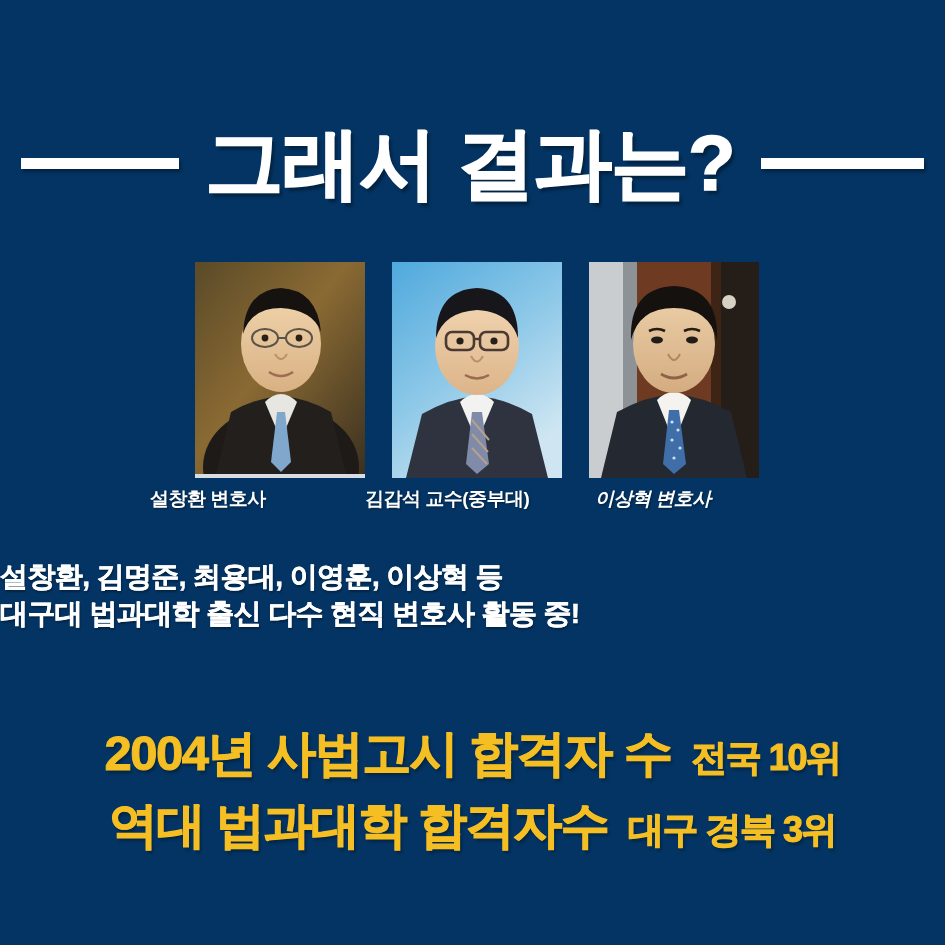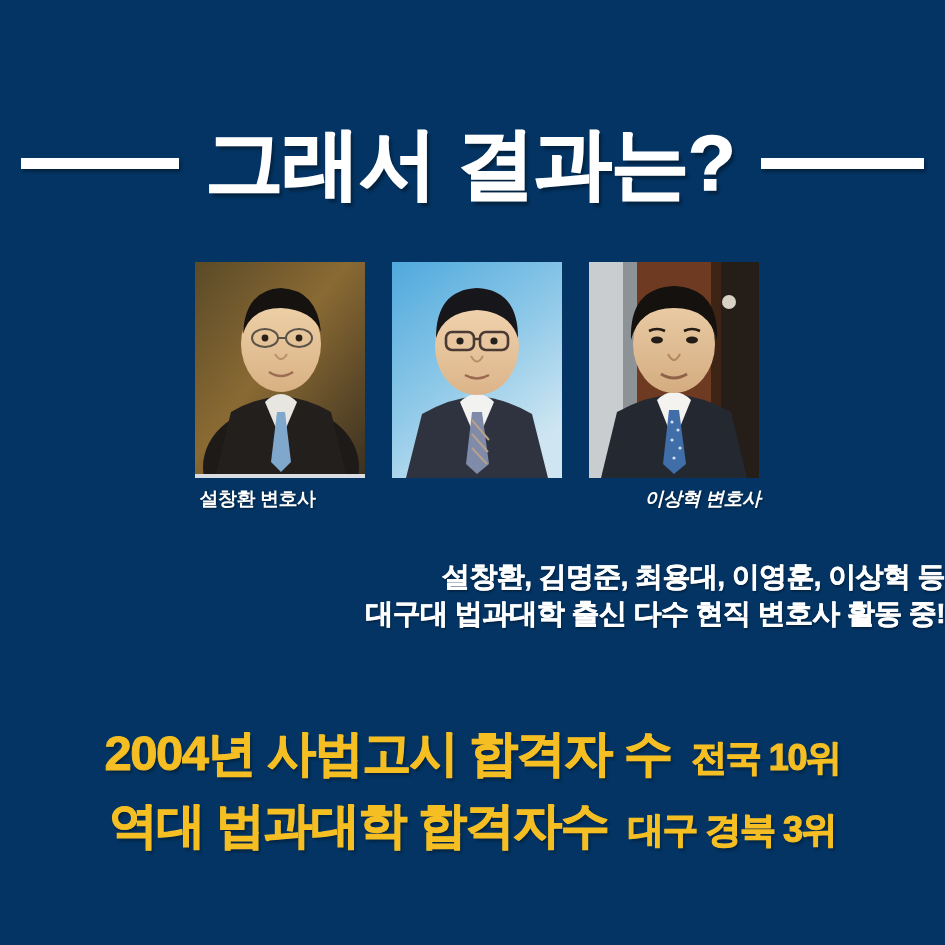--- a/index.html
+++ b/index.html
@@ -77,35 +77,34 @@
     height: 28px;
     display: flex;
     justify-content: space-between;
     align-items: center;
   }
   .caption {
     color: #ffffff;
     font-size: 19px;
     font-weight: 800;
     letter-spacing: -0.5px;
-    text-align: center;
     white-space: nowrap;
     text-shadow: 1px 1px 2px rgba(0,0,0,0.4);
   }
   .cap-1 { width: 215px; }
   .cap-2 { width: 230px; }
   .cap-3 { width: 215px; font-style: italic; }
 
   
   .mid-block {
     position: absolute;
     left: 0;
     top: 558px;
     width: 945px;
-    text-align: right;
+    text-align: left;
   }
   .mid-line {
     color: #ffffff;
     font-size: 28px;
     font-weight: 800;
     line-height: 1.33;
     letter-spacing: -0.6px;
     white-space: nowrap;
     text-shadow: 1px 2px 2px rgba(0,0,0,0.35);
     -webkit-text-stroke: 0.5px #ffffff;
@@ -245,20 +244,21 @@
         <path d="M95 69 Q103 65 111 69" fill="none" stroke="#241c14" stroke-width="2.6"></path>
         <path d="M79 92 Q85 104 91 92" fill="none" stroke="#b2865f" stroke-width="2"></path>
         <path d="M72 112 Q85 120 98 112" fill="none" stroke="#8f6248" stroke-width="2.8"></path>
       </svg>
     </div>
 
   </div>
 
   <div class="caption-row">
     <div class="caption cap-1">설창환 변호사</div>
+    <div class="caption cap-2">김갑석 교수(중부대)</div>
     <div class="caption cap-3">이상혁 변호사</div>
   </div>
 
   <div class="mid-block">
     <div class="mid-line">설창환, 김명준, 최용대, 이영훈, 이상혁 등</div>
     <div class="mid-line">대구대 법과대학 출신 다수 현직 변호사 활동 중!</div>
   </div>
 
   <div class="stat-block">
     <div class="stat-line l1">

